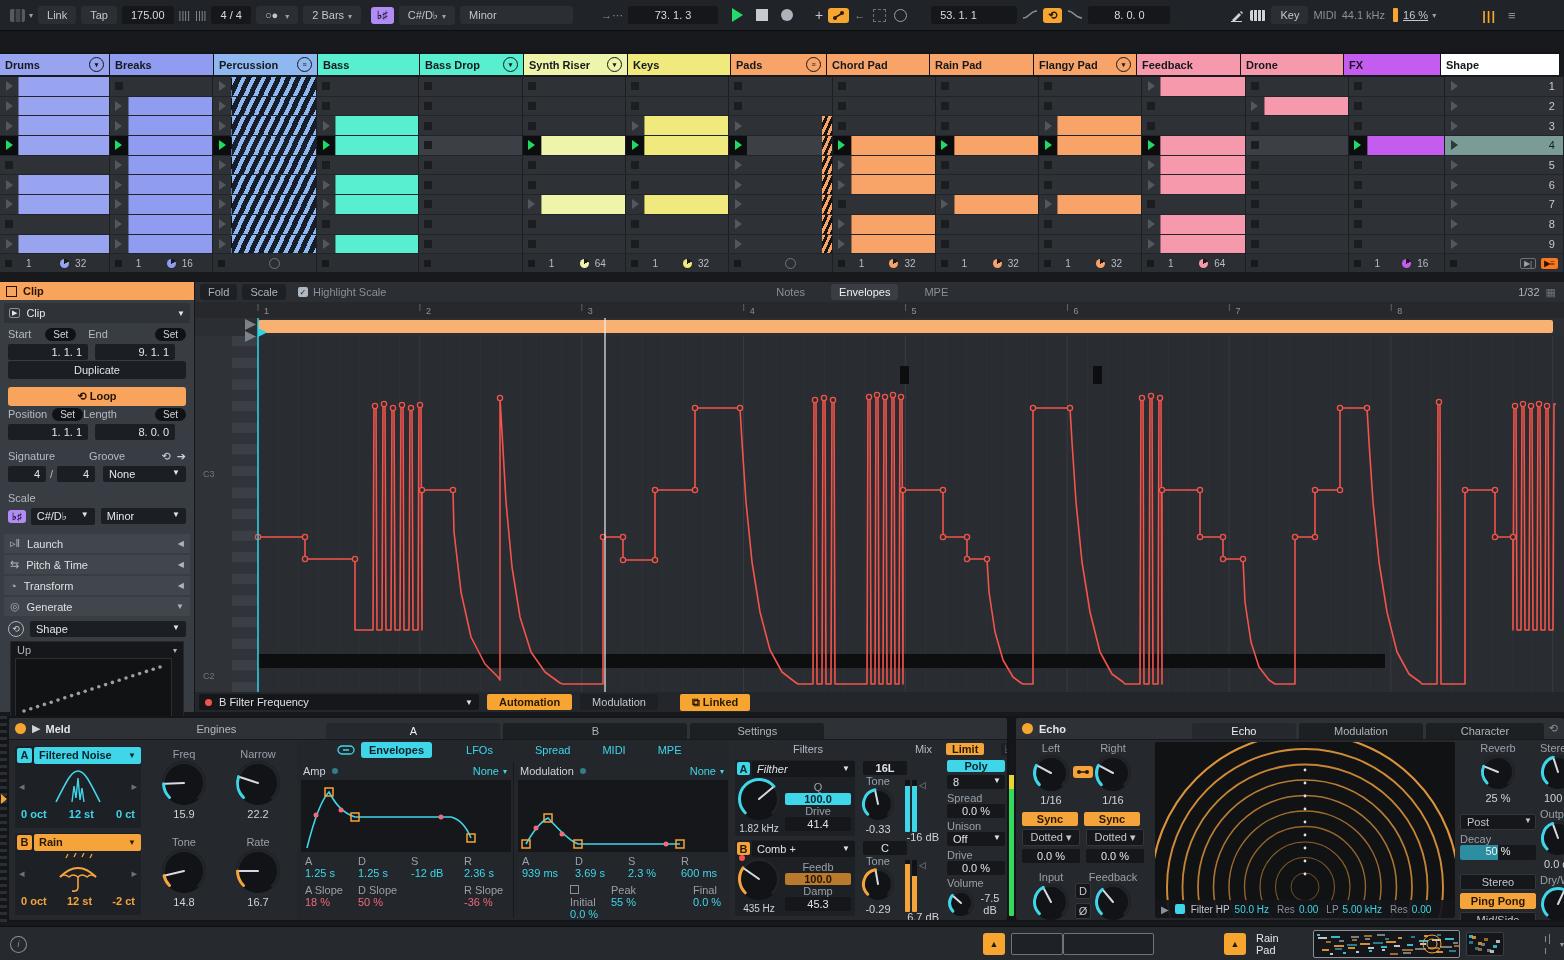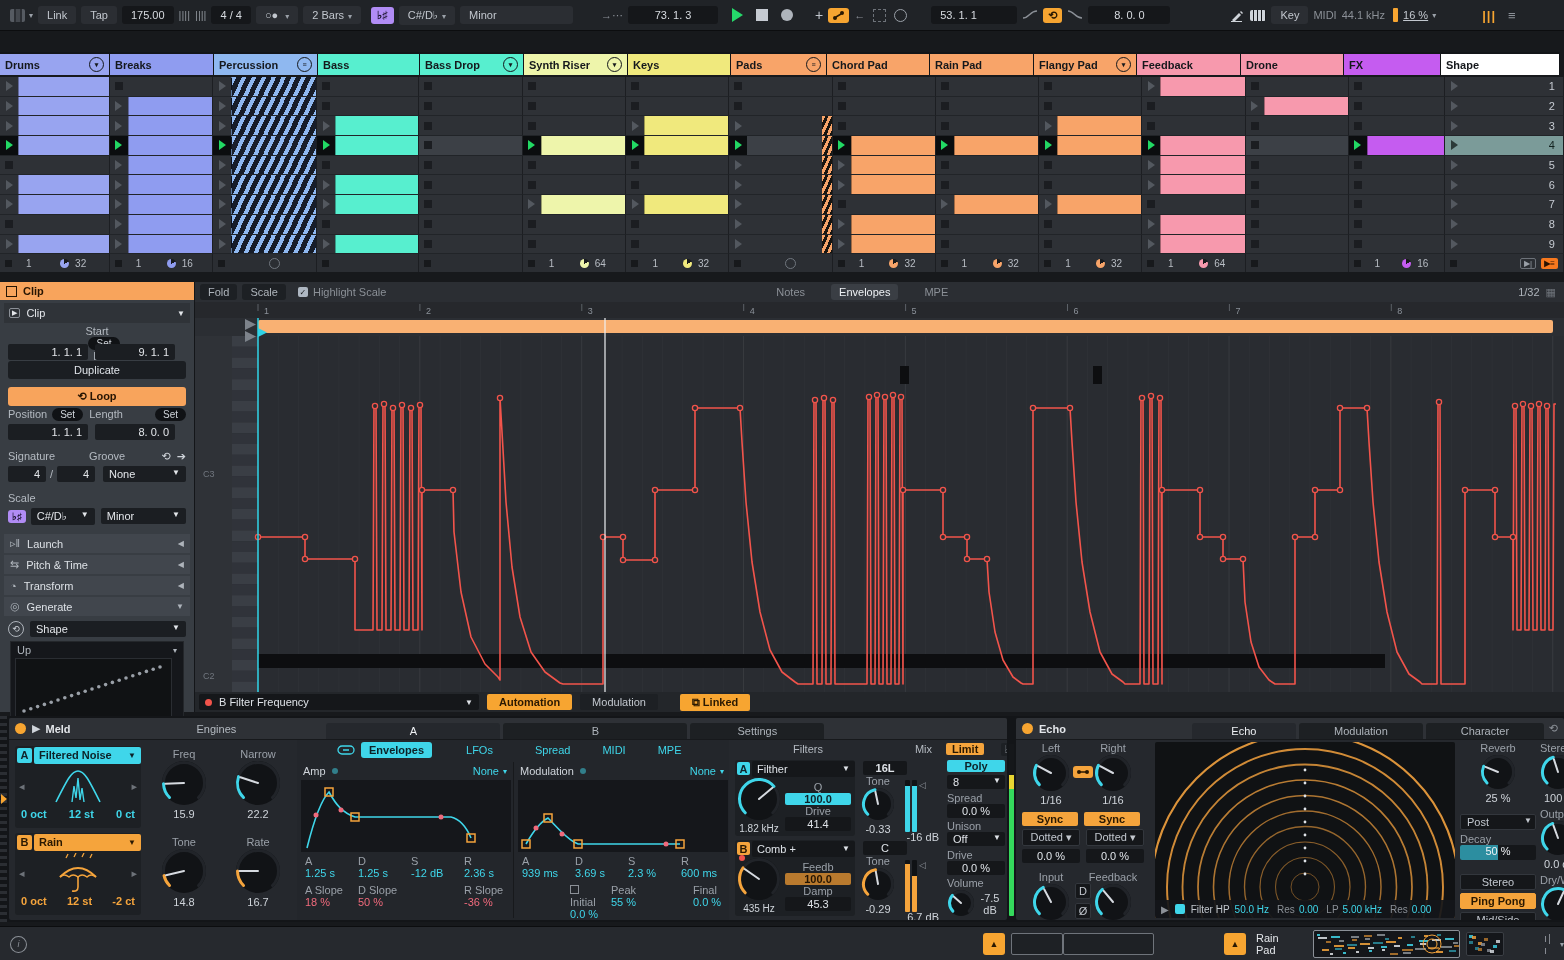--- a/index.html
+++ b/index.html
@@ -924,40 +924,40 @@
   <div id="clip-panel">
     <div class="cp-tab">
         <span class="sq"></span>
         <span>Clip</span>
       </div>
     <div class="cp-head">
         <span style="border:1px solid #8b9097;border-radius:2px;font-size:7px;padding:0 2px;margin-right:6px;">▶</span>
         <span>Clip</span>
         <span style="margin-left:auto;font-size:8px;">▼</span>
       </div>
-    <div class="cp-sec" style="margin-top:2px;flex-direction:column;">
+    <div class="cp-sec" style="margin-top:2px;">
         <span class="cp-lab">Start</span>
         <span class="setpill" style="margin-left:14px;">Set</span>
         <span class="cp-lab" style="margin-left:12px;">End</span>
         <span class="setpill" style="margin-left:auto;">Set</span>
       </div>
     <div class="cp-sec">
         <span class="cpfield" style="width:68px;">1. 1. 1</span>
         <span class="cpfield" style="width:68px;margin-left:7px;">9. 1. 1</span>
       </div>
     <div class="cp-sec">
         <div class="cpbtn" style="flex:1;">Duplicate</div>
       </div>
     <div class="cp-sec" style="margin-top:8px;">
         <div class="loopbtn" style="flex:1;">⟲ <span>Loop</span></div>
       </div>
     <div class="cp-sec">
         <span class="cp-lab">Position</span>
         <span class="setpill" style="margin-left:5px;">Set</span>
-        <span class="cp-lab" style="margin-left:6px;">Length</span>
+        <span class="cp-lab" style="">Length</span>
         <span class="setpill" style="margin-left:auto;">Set</span>
       </div>
     <div class="cp-sec">
         <span class="cpfield" style="width:68px;">1. 1. 1</span>
         <span class="cpfield" style="width:68px;margin-left:7px;">8. 0. 0</span>
       </div>
     <div class="cp-sec" style="margin-top:6px;">
         <span class="cp-lab">Signature</span>
         <span class="cp-lab" style="margin-left:34px;">Groove</span>
         <span style="margin-left:auto;">⟲</span>
@@ -1489,21 +1489,21 @@
             <span style="margin-left:92px;color:#b4bac1;">Mix</span>
             <span class="syncbtn" style="padding:0 6px;margin-left:14px;">Limit</span>
             <span style="width:7px;height:7px;border-radius:50%;background:#53585f;margin-left:5px;"></span>
             <span style="margin-left:12px;color:#8b9097;background:#1d2024;border-radius:2px;padding:0 3px;">♭♯</span>
 
           </div>
 
           <div class="panel abs" style="left:4px;top:20px;width:120px;height:76px;">
             <div class="row" style="height:17px;">
                 <span class="chip" style="background:#3fd6ea;width:13px;height:13px;margin:0 2px;">A</span>
-                <span class="dd" style="background:#15171a;color:#dfe3e8;flex:1;height:14px;">
+                <span class="dd" style="background:#15171a;color:#dfe3e8;flex:1;height:14px;font-style:italic;">
                   <span>Filther</span>
                   <span style="margin-left:auto;font-size:8px;">▼</span>
                 </span>
               </div>
             <div class="row">
               <div style="margin-left:2px;">
                   <div class="knob"><svg width="44" height="44">
                       <circle cx="22" cy="22" r="21" fill="#111316"></circle>
                       <path d="M8.21141776686232,35.788582233137674 A19.5,19.5 0 1 1 35.788582233137674,35.788582233137674" fill="none" stroke="#212429" stroke-width="3" stroke-linecap="round"></path>
                       <path d="M8.21141776686232,35.788582233137674 A19.5,19.5 0 1 1 36.93786664082007,9.465641611112485" fill="none" stroke="#3fd6ea" stroke-width="3" stroke-linecap="round"></path>

